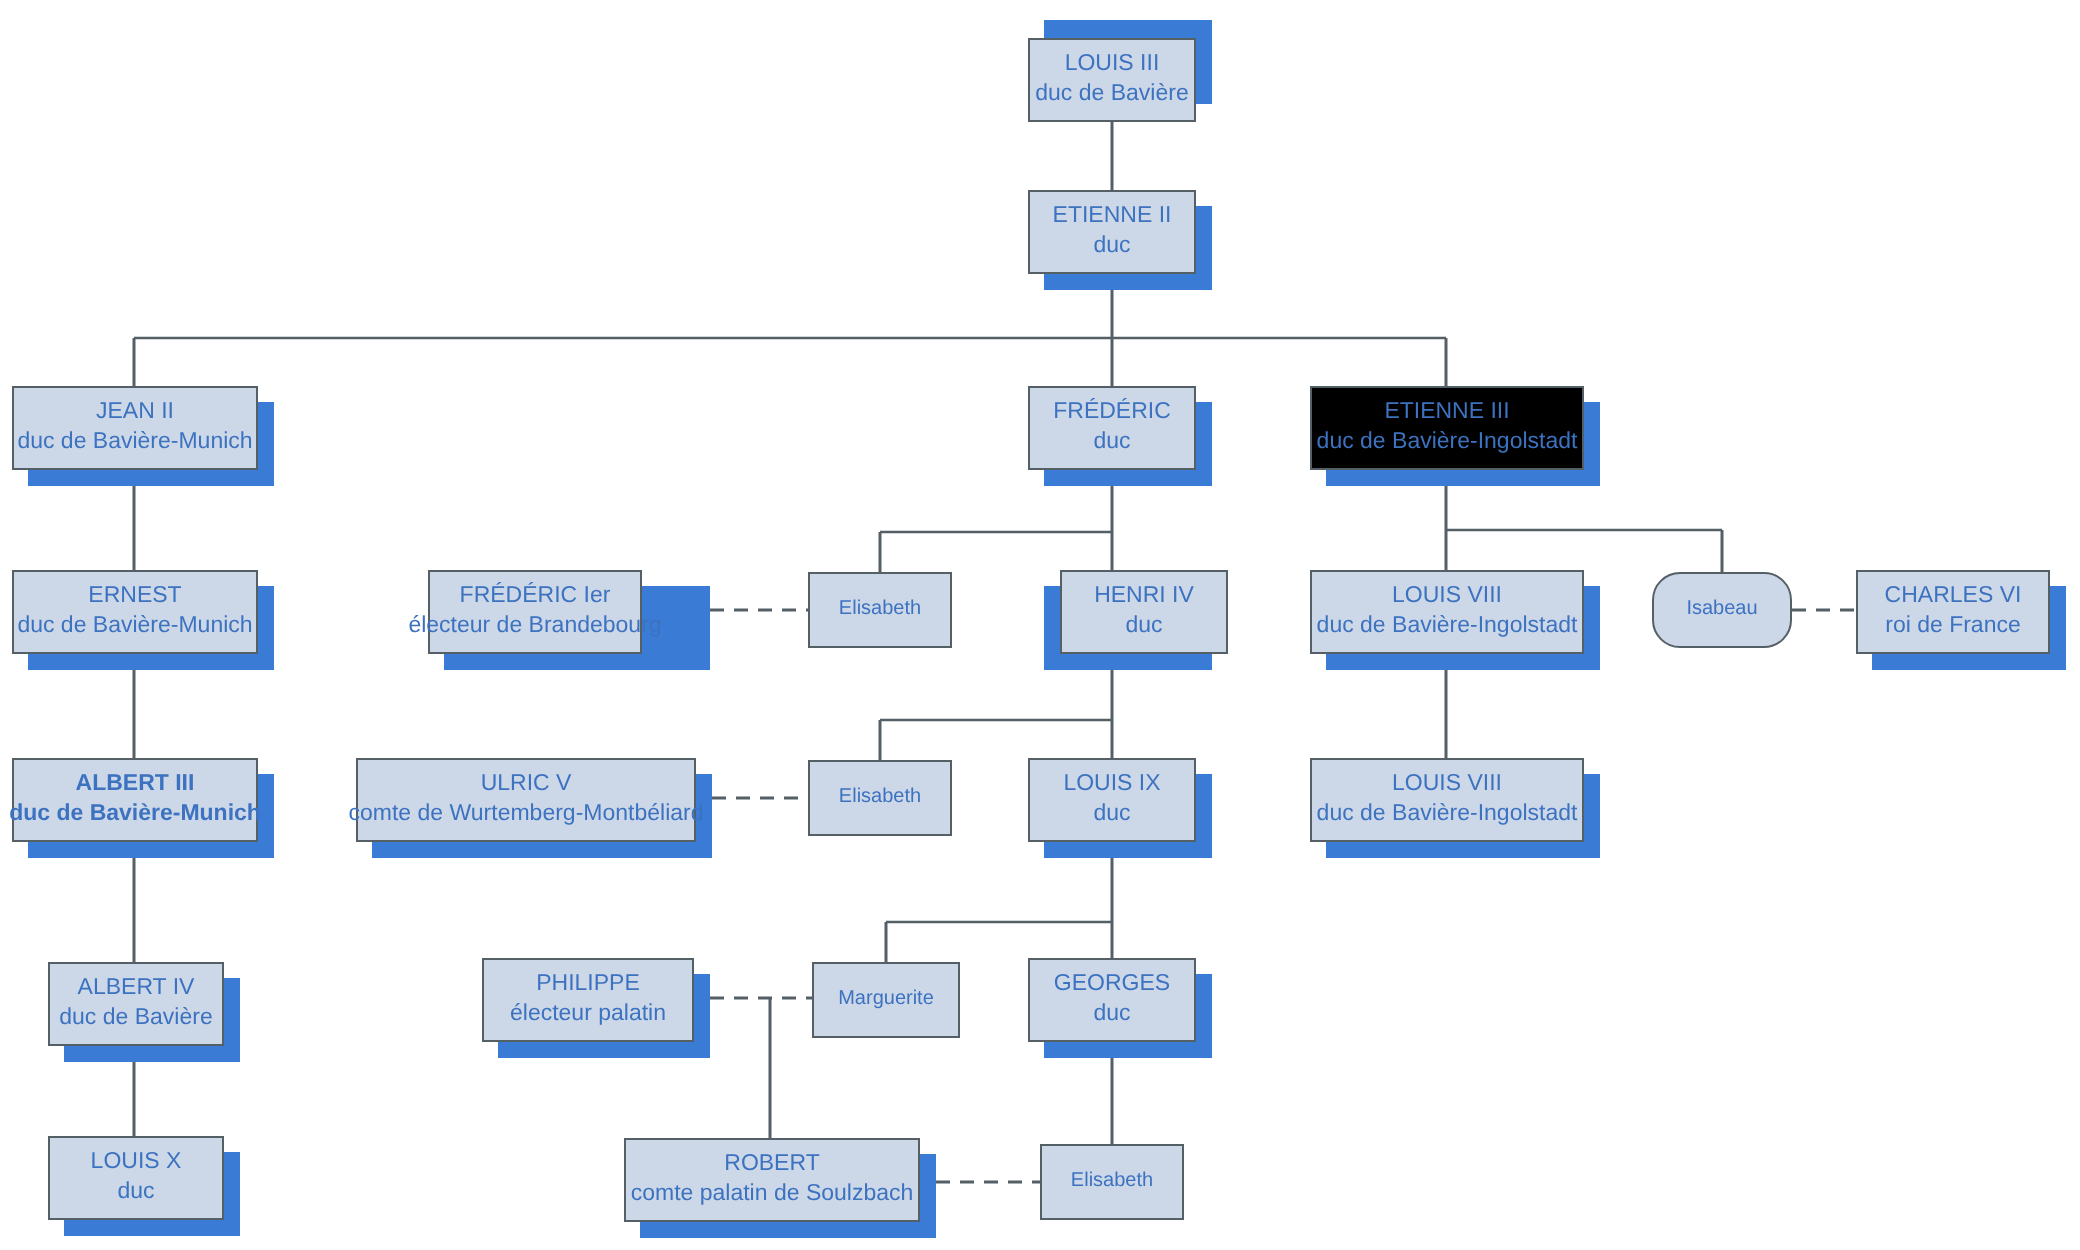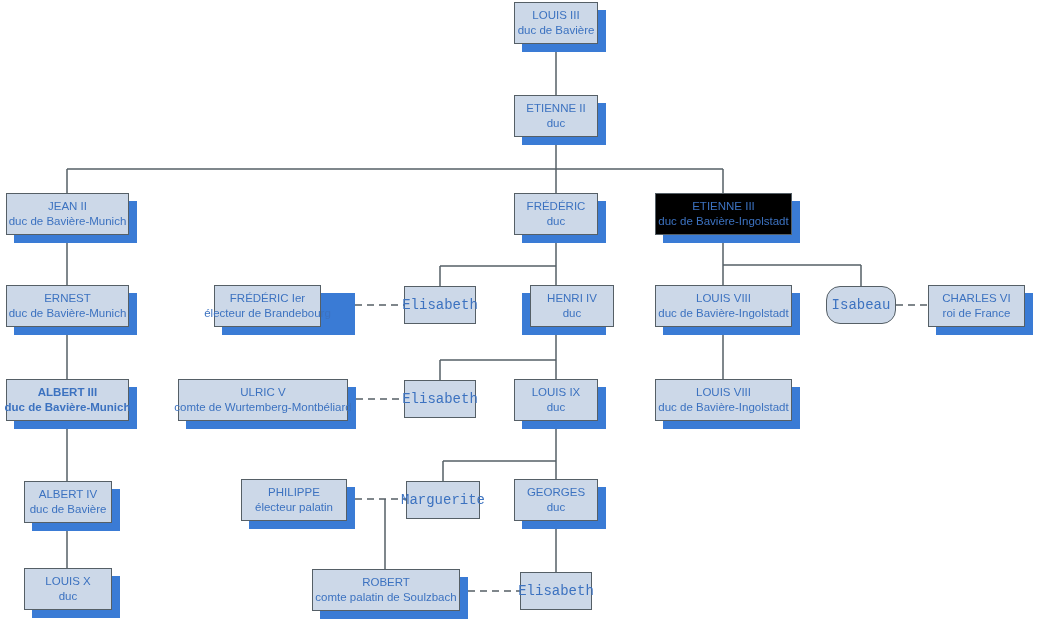--- a/index.html
+++ b/index.html
@@ -41,22 +41,21 @@
   }
   .node .title{
     display:block;
     white-space:nowrap;
   }
   .node .subtitle{
     display:block;
     white-space:nowrap;
   }
   .node.small{
-    font-size:14px;
-    font-family:Liberation Mono, monospace;
+    font-size:10px;
   }
   
   .shadow{
     position:absolute;
     background:#3a7bd5;
     z-index:2;
   }
 </style>
 </head>
 <body>
@@ -93,21 +92,21 @@
       <polyline points="443,461 443,481" fill="none" stroke="#555f66" stroke-width="1.5"></polyline>
       <polyline points="556,461 556,479" fill="none" stroke="#555f66" stroke-width="1.5"></polyline>
       <polyline points="355,499 406,499" fill="none" stroke="#555f66" stroke-width="1.5" stroke-dasharray="7,5"></polyline>
       <polyline points="385,499 385,569" fill="none" stroke="#555f66" stroke-width="1.5"></polyline>
       <polyline points="67,523 67,568" fill="none" stroke="#555f66" stroke-width="1.5"></polyline>
       <polyline points="556,521 556,572" fill="none" stroke="#555f66" stroke-width="1.5"></polyline>
       <polyline points="468,591 520,591" fill="none" stroke="#555f66" stroke-width="1.5" stroke-dasharray="7,5"></polyline>
     </svg>
   <div id="nodes-layer">
       <div class="shadow" style="left: 522px; top: 10px; width: 84px; height: 42px; background: rgb(58, 123, 213);"></div>
-      <div class="node" style="left: 514px; top: 2px; width: 84px; height: 42px; background: rgb(204, 216, 232); border-color: rgb(85, 95, 102); color: rgb(60, 114, 192);">
+      <div class="node" style="left: 514px; top: 19px; width: 84px; height: 42px; background: rgb(204, 216, 232); border-color: rgb(85, 95, 102); color: rgb(60, 114, 192);">
         <span class="title">LOUIS III</span>
         <span class="subtitle">duc de Bavière</span>
       </div>
       <div class="shadow" style="left: 522px; top: 103px; width: 84px; height: 42px; background: rgb(58, 123, 213);"></div>
       <div class="node" style="left: 514px; top: 95px; width: 84px; height: 42px; background: rgb(204, 216, 232); border-color: rgb(85, 95, 102); color: rgb(60, 114, 192);">
         <span class="title">ETIENNE II</span>
         <span class="subtitle">duc</span>
       </div>
       <div class="shadow" style="left: 14px; top: 201px; width: 123px; height: 42px; background: rgb(58, 123, 213);"></div>
       <div class="node" style="left: 6px; top: 193px; width: 123px; height: 42px; background: rgb(204, 216, 232); border-color: rgb(85, 95, 102); color: rgb(60, 114, 192);">

